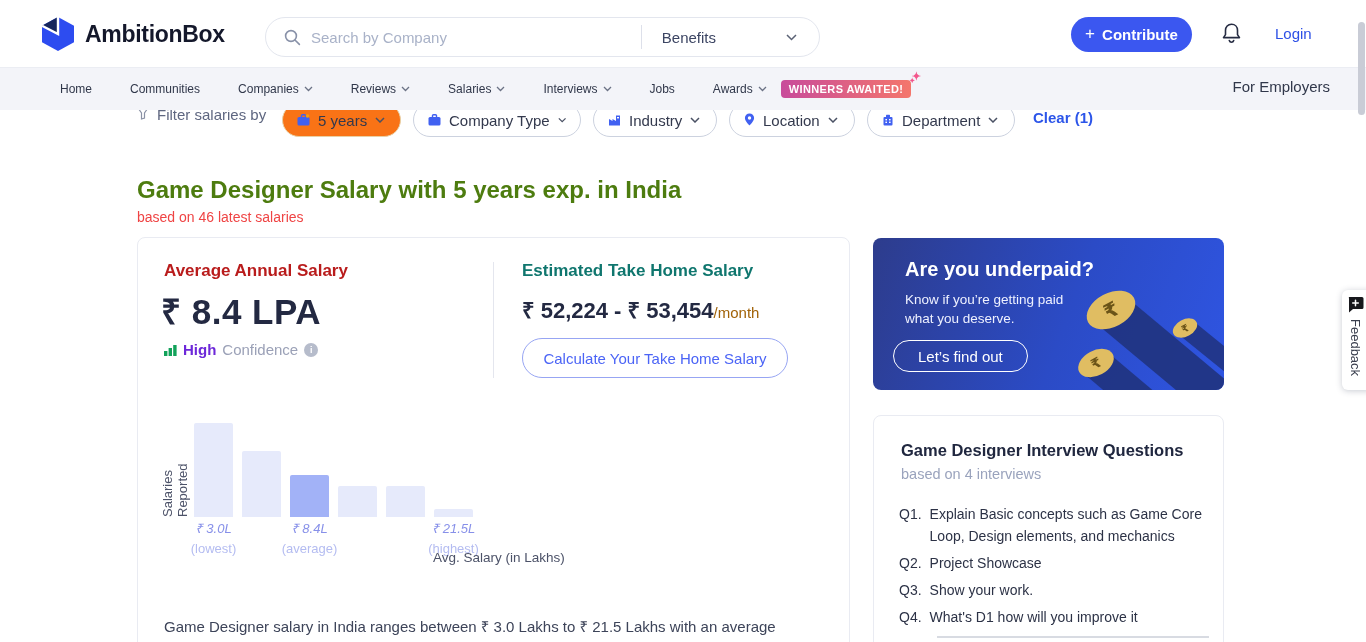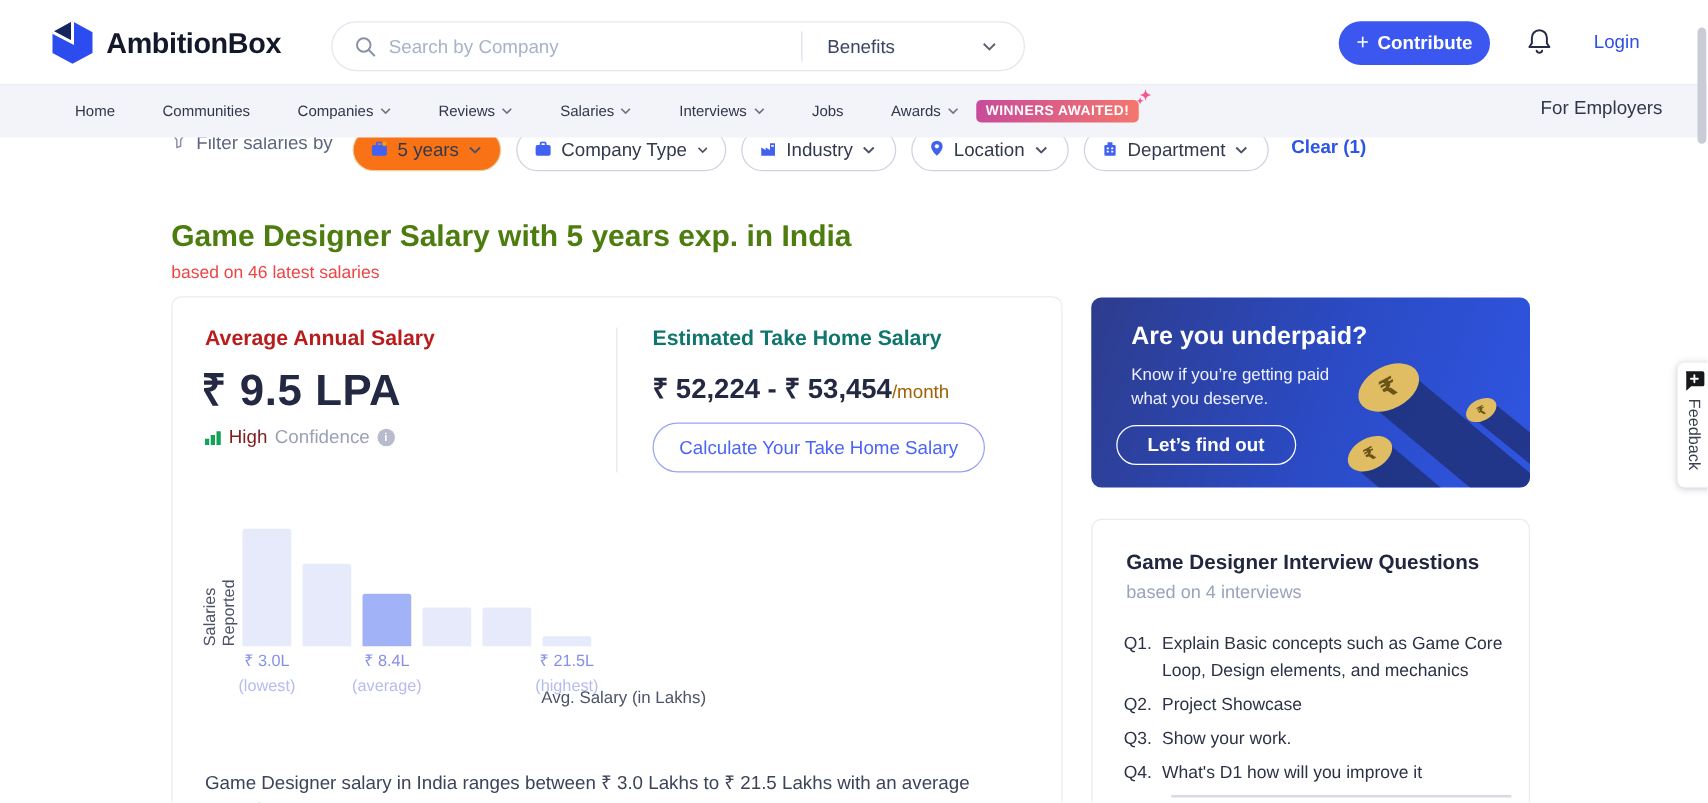--- a/index.html
+++ b/index.html
@@ -40,46 +40,46 @@
 
   
   .page-title { position:absolute; left:137px; top:176px; font-size:24px; font-weight:700; color:#4d7c0f; }
   .page-subtitle { position:absolute; left:137px; top:209px; font-size:14px; color:#ef4444; }
 
   
   .main-card { position:absolute; left:137px; top:237px; width:713px; height:430px; background:#fff; border:1px solid #e9ebf2; border-radius:8px; }
   .avg-label { position:absolute; left:164px; top:261px; font-size:17px; font-weight:700; color:#b91c1c; }
   .avg-value { position:absolute; left:161px; top:287px; font-size:35px; font-weight:800; color:#232942; letter-spacing:.5px; }
   .confidence { position:absolute; left:164px; top:341px; display:flex; align-items:center; gap:6px; font-size:15px; }
-  .conf-high { color:#7f1d1d; font-weight:400; }
+  .conf-high { color:#6d28d9; font-weight:700; }
   .conf-rest { color:#9ba1b7; }
   .info-ico { width:14px; height:14px; border-radius:50%; background:#b6bccb; color:#fff; font-size:9px; font-weight:700; display:flex; align-items:center; justify-content:center; font-style:normal; cursor:pointer; }
   .card-vdivider { position:absolute; left:493px; top:262px; width:1px; height:116px; background:#e4e6ee; }
   .th-label { position:absolute; left:522px; top:261px; font-size:17px; font-weight:700; color:#0f766e; }
   .th-value { position:absolute; left:522px; top:294px; font-size:22px; font-weight:800; color:#232942; }
   .th-suffix { font-size:15px; font-weight:400; color:#a16207; }
   .calc-btn { position:absolute; left:522px; top:338px; width:266px; height:40px; border:1px solid #97a5f3; border-radius:21px; background:#fff; color:#4b64f6; font-size:15px; display:flex; align-items:center; justify-content:center; cursor:pointer; }
 
   
   .y-axis-label { position:absolute; left:160px; top:413px; height:104px; writing-mode:vertical-rl; transform:rotate(180deg); font-size:13px; color:#4c5268; display:flex; align-items:center; }
   .bars { position:absolute; left:194px; top:413px; width:280px; height:104px; display:flex; align-items:flex-end; gap:9px; }
   .bar { width:39px; background:#e6eafb; border-radius:2px 2px 0 0; }
   .bar.hl { background:#a2b2f7; }
   .x-labels { position:absolute; left:194px; top:519px; width:300px; height:40px; }
   .x-label { position:absolute; transform:translateX(-50%); text-align:center; white-space:nowrap; }
-  .xlab { font-size:13px; color:#8790e9; }
+  .xlab { font-size:13px; color:#8790e9;font-style:italic; }
   .xsub { font-size:13px; color:#b4bcf1; margin-top:4px; }
   .axis-caption { position:absolute; left:433px; top:550px; font-size:13.5px; color:#4c5268; }
   .salary-desc { position:absolute; left:164px; top:616px; width:648px; font-size:15px; color:#3d4459; line-height:22px; }
 
   
   .banner { position:absolute; left:873px; top:238px; width:351px; height:152px; border-radius:8px; overflow:hidden; background:linear-gradient(110deg,#2d3c8c 0%,#2b4bc6 55%,#2f55e2 100%); cursor:pointer; }
   .banner-title { position:absolute; left:32px; top:20px; font-size:20px; font-weight:800; color:#fff; }
   .banner-body { position:absolute; left:32px; top:52px; width:180px; font-size:13.5px; color:#eef1ff; line-height:19px; }
-  .banner-cta { position:absolute; left:20px; top:102px; height:32px; padding:0 24px; border:1.5px solid #fff; border-radius:17px; background:transparent; color:#fff; font-size:15px; font-weight:700; display:flex; align-items:center; cursor:pointer; }
+  .banner-cta { position:absolute; left:20px; top:102px; height:32px; padding:0 24px; border:1.5px solid #fff; border-radius:17px; background:transparent; color:#fff; font-size:15px; font-weight:400; display:flex; align-items:center; cursor:pointer; }
   .banner svg.coins { position:absolute; left:0; top:0; }
 
   
   .iv-card { position:absolute; left:873px; top:415px; width:351px; height:260px; background:#fff; border:1px solid #e9ebf2; border-radius:8px; }
   .iv-title { position:absolute; left:901px; top:441px; font-size:16.5px; font-weight:700; color:#20273f; }
   .iv-subtitle { position:absolute; left:901px; top:466px; font-size:14.5px; color:#9aa3bd; }
   .iv-questions { position:absolute; left:899px; top:503px; width:305px; }
   .iv-q { display:flex; gap:8px; font-size:14px; color:#2c3246; line-height:22px; margin-bottom:5px; cursor:pointer; }
   .iv-q .qnum { white-space:nowrap; }
   .iv-divider { position:absolute; left:937px; top:636px; width:272px; height:2px; background:#d8dbe2; }
@@ -243,21 +243,21 @@
       <span class="spark2">✦</span>
     </div>
   </div>
   <div class="for-employers">For Employers</div>
 
   <h1 class="page-title">Game Designer Salary with 5 years exp. in India</h1>
   <div class="page-subtitle">based on 46 latest salaries</div>
 
   <div class="main-card"></div>
   <div class="avg-label">Average Annual Salary</div>
-  <div class="avg-value">₹ 9.5 LPA</div>
+  <div class="avg-value">₹ 8.4 LPA</div>
   <div class="confidence">
     <svg width="13" height="12" viewBox="0 0 13 12">
         <rect x="0" y="7" width="3.4" height="5" fill="#12a25a"></rect>
         <rect x="4.6" y="4" width="3.4" height="8" fill="#12a25a"></rect>
         <rect x="9.2" y="1" width="3.4" height="11" fill="#12a25a"></rect>
       </svg>
     <span class="conf-high">High</span>
     <span class="conf-rest">Confidence</span>
     <i class="info-ico">i</i>
   </div>

